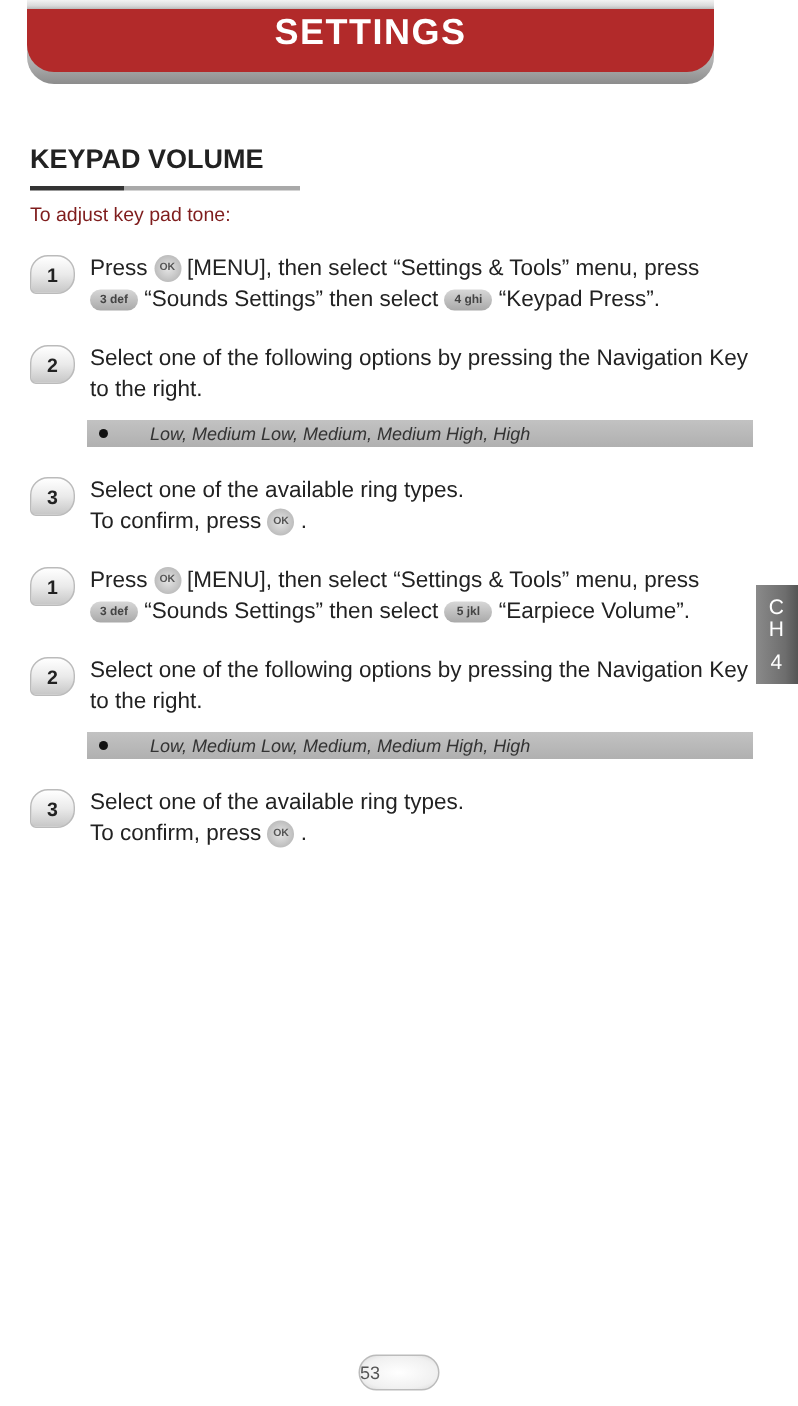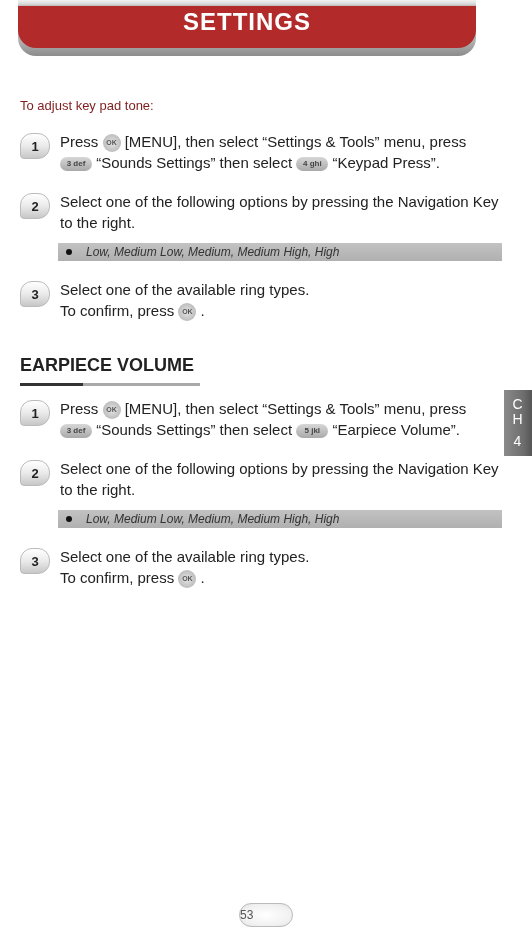--- a/index.html
+++ b/index.html
@@ -174,20 +174,21 @@
     margin:10px 0 0 38px;
     background: linear-gradient(180deg,#c2c2c2 0%,#b0b0b0 100%);
     font-style:italic;
     font-size:12px;
     color:#333;
   }
   .opts-row{
     display:flex;
     align-items:center;
     padding:2px 8px;
+    gap:14px;
   }
   .opts-row .bullet{
     width:6px;height:6px;border-radius:50%;
     background:#111;
     margin-right:14px;
     flex:0 0 auto;
   }
 
   .no-select{user-select:none;}
 </style>
@@ -202,20 +203,23 @@
 </div>
 
 <div class="chapter-tab no-select">
   <span class="ch">C
 H</span>
   <span class="num">4</span>
 </div>
 
 <div class="content">
 
+  <div class="sec-heading">
+    <span>KEYPAD VOLUME</span>
+  </div>
   <div class="sec-sub">To adjust key pad tone:</div>
 
   <div class="step">
     <div class="step-num">1</div>
     <div class="step-body">
       <span>Press </span>
       <span class="key-ok">OK</span>
       <span> [MENU], then select “Settings &amp; Tools” menu, press </span>
       <span class="key-num">3 def</span>
       <span> “Sounds Settings” then select </span>
@@ -238,23 +242,20 @@
   <div class="step">
     <div class="step-num">3</div>
     <div class="step-body">
       <span>Select one of the available ring types.</span><br>
       <span>To confirm, press </span>
       <span class="key-ok">OK</span>
       <span> .</span>
     </div>
   </div>
 
-  <div class="sec-heading" style="margin-top:34px;">
-    <span>EARPIECE VOLUME</span>
-  </div>
 
   <div class="step">
     <div class="step-num">1</div>
     <div class="step-body">
       <span>Press </span>
       <span class="key-ok">OK</span>
       <span> [MENU], then select “Settings &amp; Tools” menu, press </span>
       <span class="key-num">3 def</span>
       <span> “Sounds Settings” then select </span>
       <span class="key-num">5 jkl</span>

